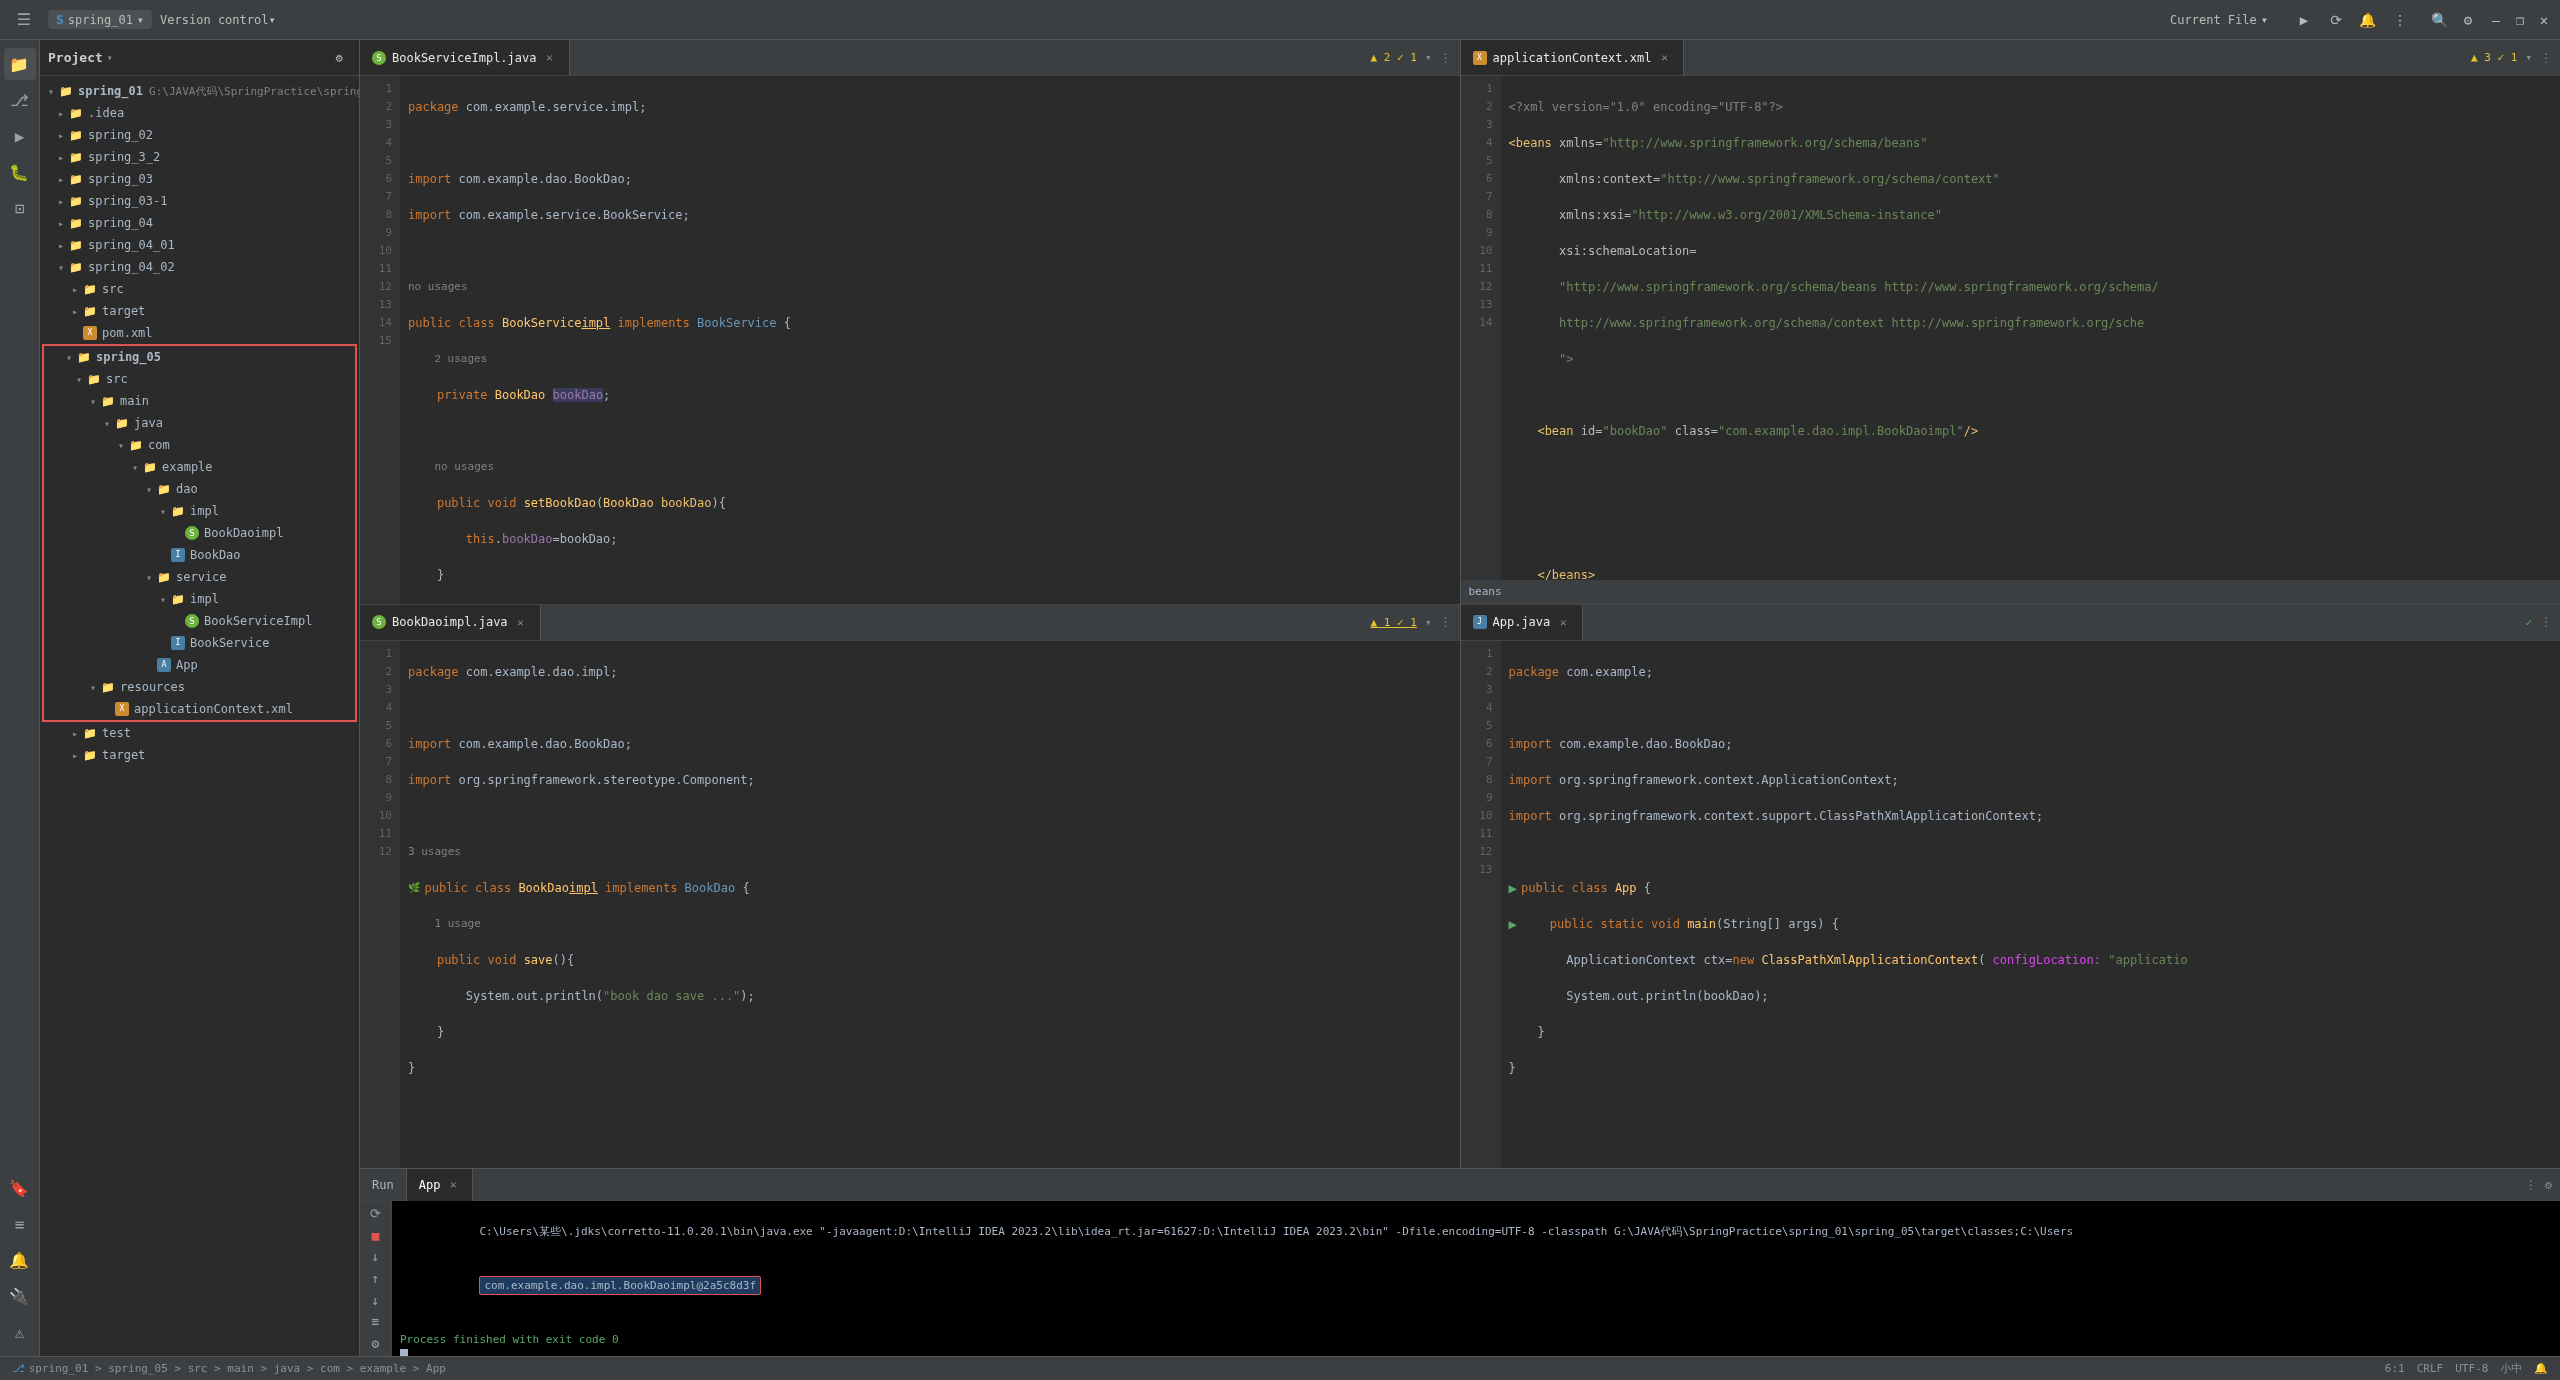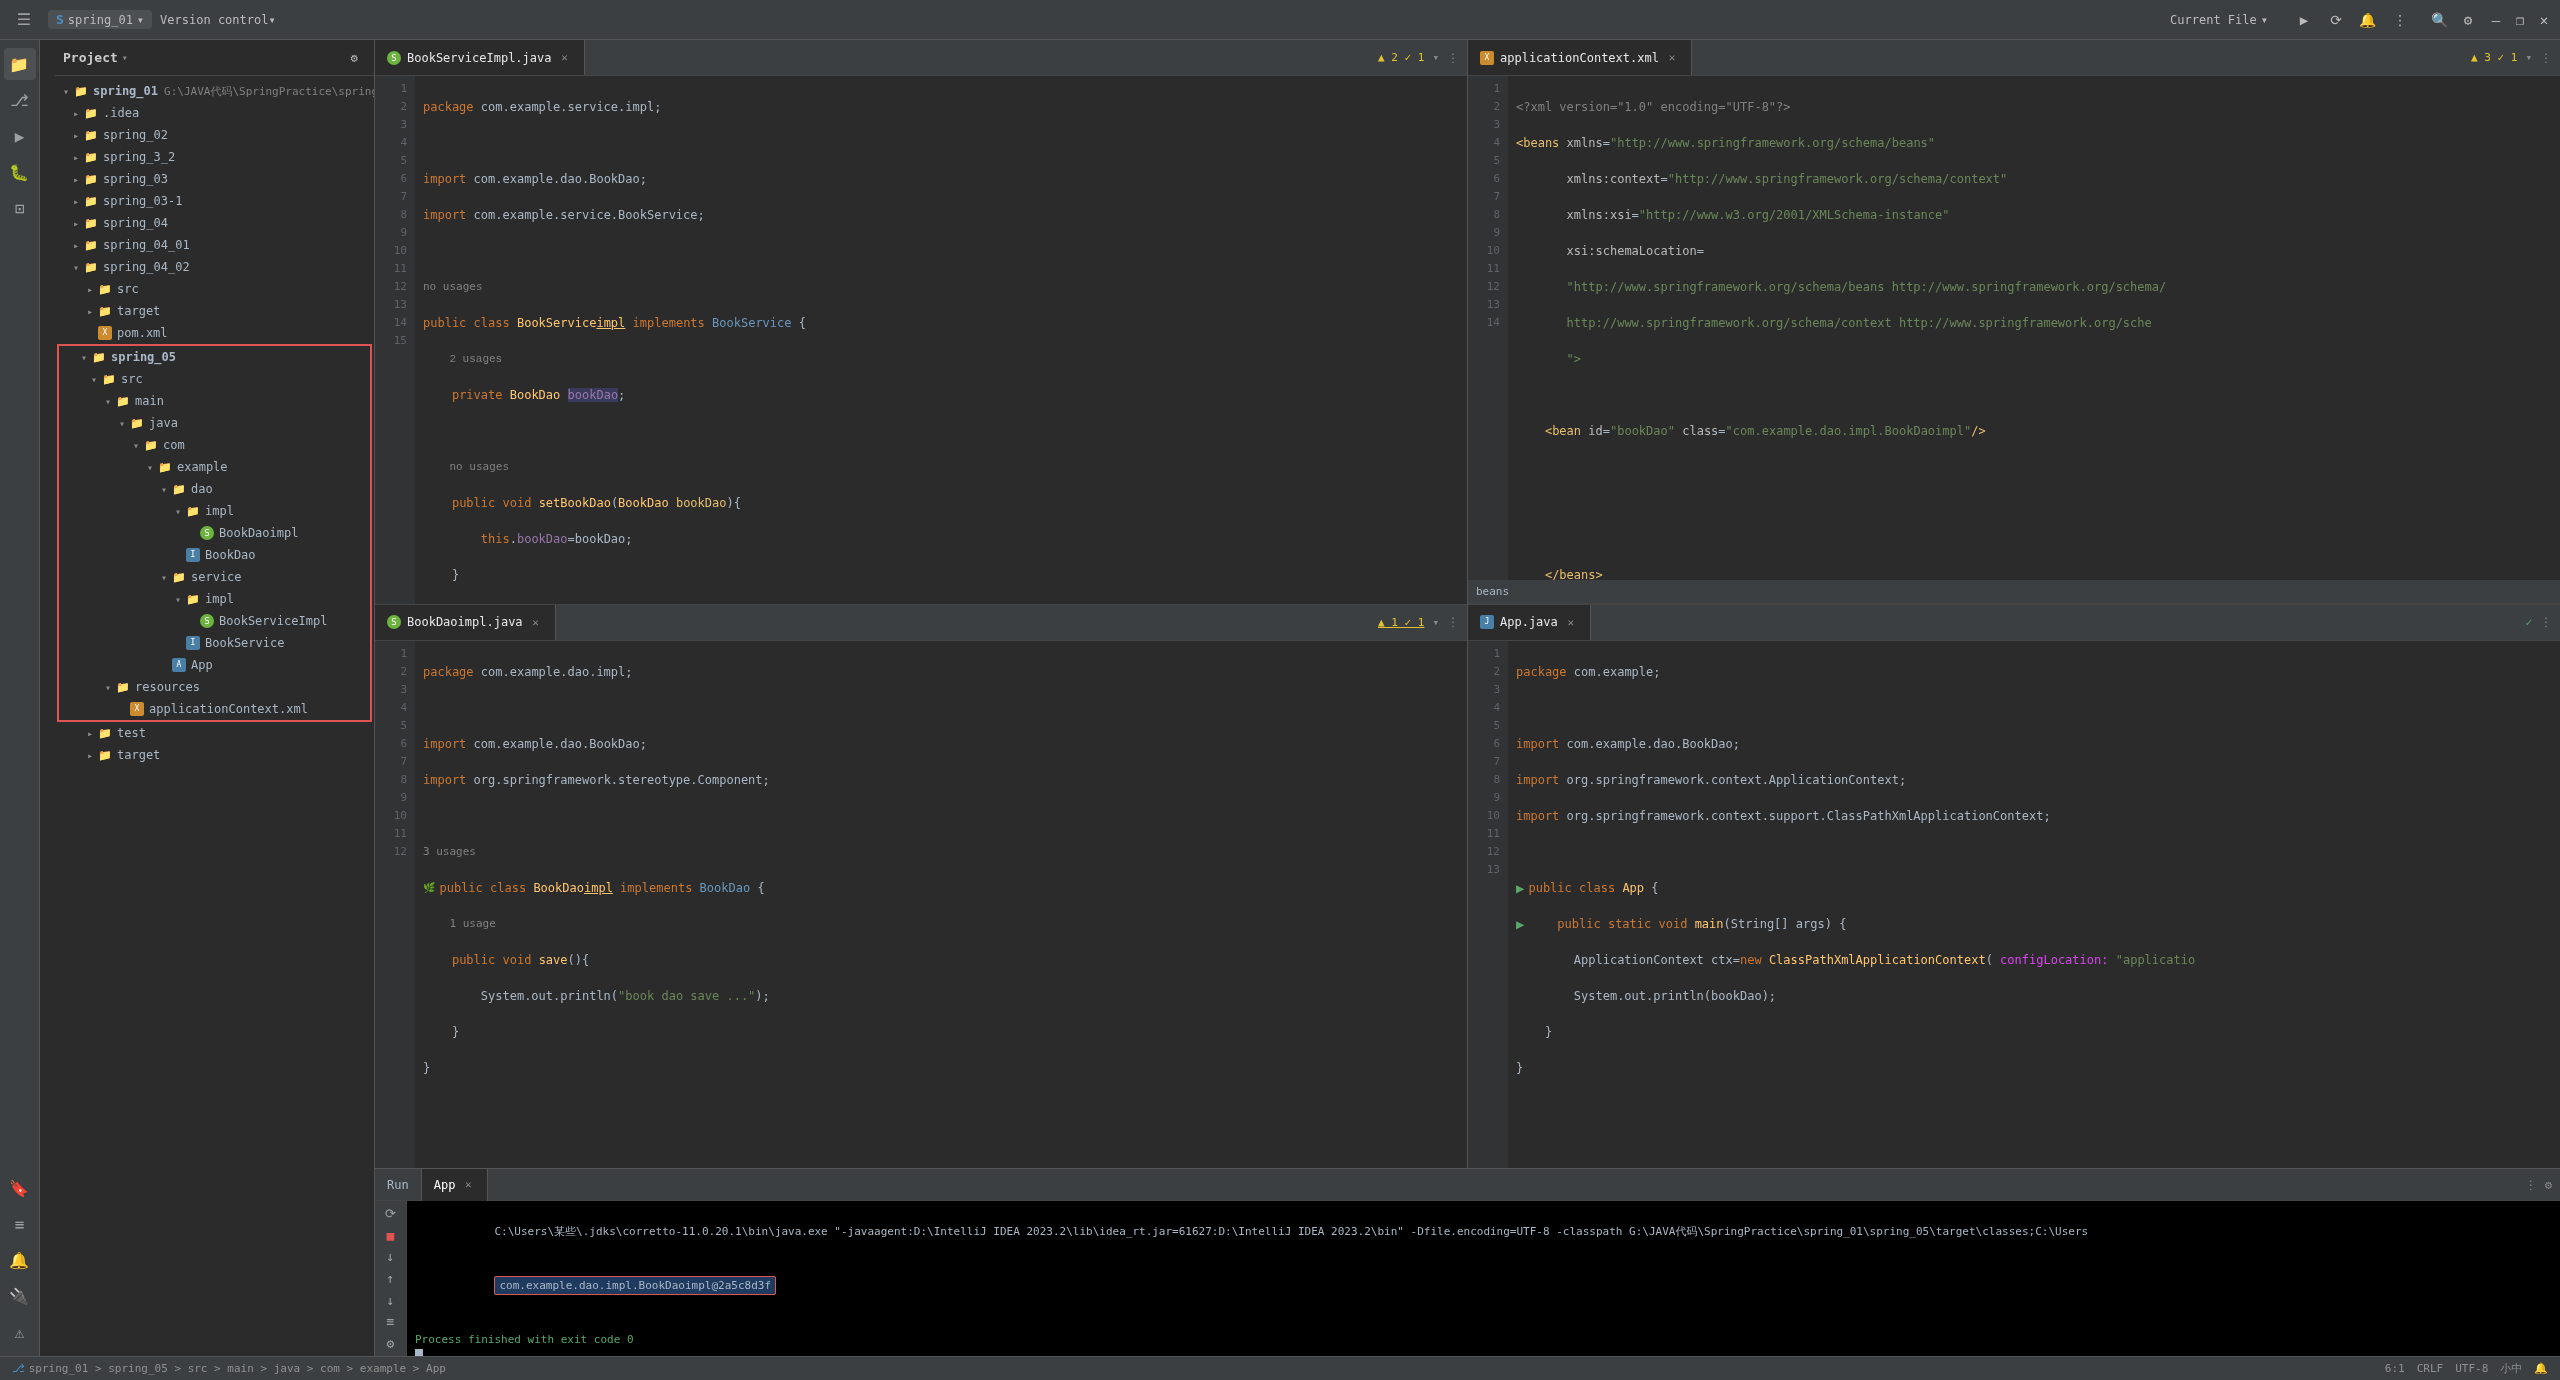--- a/index.html
+++ b/index.html
@@ -132,21 +132,20 @@
 
     
     .sidebar {
       width: 320px;
       background: #2b2b2b;
       display: flex;
       flex-direction: column;
       border-right: 1px solid #555;
       flex-shrink: 0;
       overflow: hidden;
-      margin-left: 15px;
     }
     .sidebar-header {
       height: 36px;
       display: flex;
       align-items: center;
       padding: 0 8px;
       border-bottom: 1px solid #444;
       gap: 4px;
     }
     .sidebar-title {

